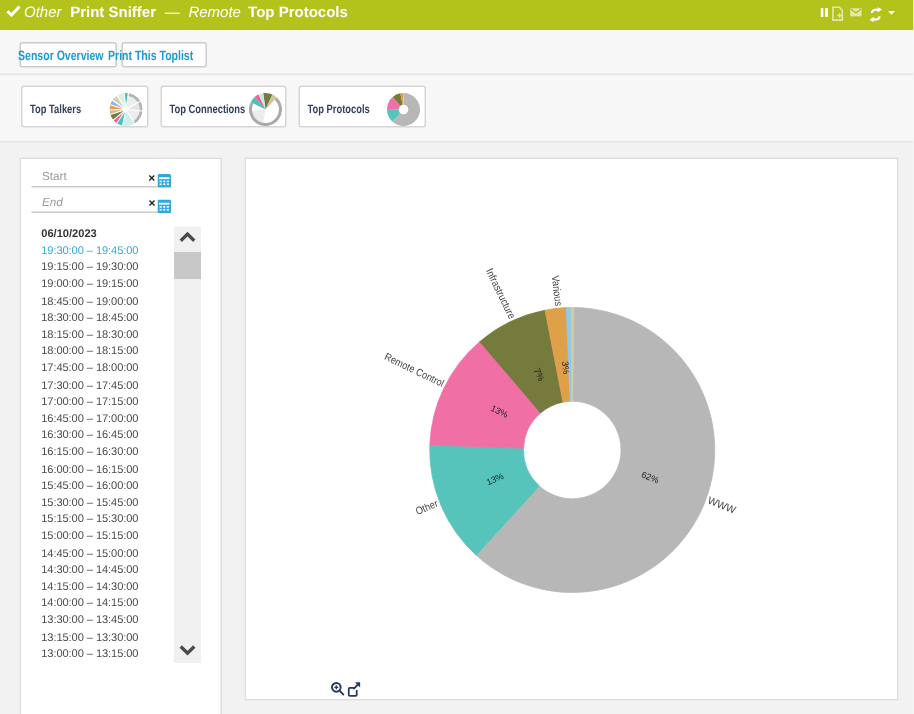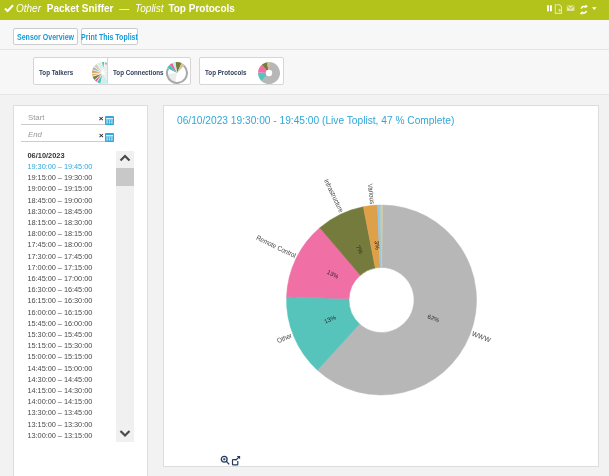--- a/index.html
+++ b/index.html
@@ -16,30 +16,30 @@
 #crumb .chk { margin-right:2px; }
 #crumb .it { font-style:italic; font-weight:400; }
 #crumb .bd { font-weight:700; }
 #crumb .sb { font-weight:600; }
 #topicons { position:absolute; right:10px; top:4px; height:14px; }
 
 
 #upper { position:absolute; top:20px; left:0; width:609px; height:75px; background:#f7f7f7; border-bottom:1px solid #e4e4e4; }
 
 
-.btn { position:absolute; background:#fff; border:1px solid #ccc; border-radius:2px; color:#1a9ad7; font-weight:700; font-size:9px; display:flex; align-items:center; justify-content:center; white-space:nowrap; }
+.btn { position:absolute; background:#fff; border:1px solid #ccc; border-radius:2px; color:#1a9ad7; font-weight:700; font-size:9px; display:flex; align-items:center; justify-content:flex-end; white-space:nowrap; }
 .btn span { display:inline-block; transform:scaleX(0.78); transform-origin:center; }
 #btn1 { left:13px; top:8px; width:65px; height:17px; }
 #btn2 { left:80.5px; top:8px; width:57px; height:17px; }
 
 
 .card { position:absolute; top:37px; height:28px; background:#fff; border:1px solid #d6d6d6; border-radius:2px; }
 .card .lbl { position:absolute; left:5px; top:2px; height:26px; line-height:26px; font-size:8px; font-weight:700; color:#32405e; white-space:nowrap; transform:scaleX(0.78); transform-origin:left center; }
 .card svg { position:absolute; top:4.3px; }
-#card1 { left:14px; width:85px;margin-left:19px; }
+#card1 { left:14px; width:85px; }
 #card2 { left:107px; width:84px;text-decoration:underline; }
 #card3 { left:199px; width:85px; }
 
 
 #lower { position:absolute; top:96px; left:0; width:609px; height:380px; background:#f2f2f2; }
 
 
 #lpanel { position:absolute; left:13px; top:105px; width:135px; height:438px; background:#fff; border:1px solid #ddd; }
 .drow { position:absolute; left:7px; width:93px; height:16px; border-bottom:1px solid #ccc; }
 .drow .ph { position:absolute; left:7px; top:4px; font-size:7.8px; color:#999; }
@@ -64,21 +64,21 @@
 .olab { font-size:7px; fill:#444; font-family:"Liberation Sans", sans-serif; }
 .plab { font-size:6px; fill:#222; font-family:"Liberation Sans", sans-serif; }
 #zicons { position:absolute; left:56px; top:346px; }
 </style>
 </head>
 <body>
 <div id="page">
   <div id="topbar">
     <div id="crumb"><svg class="chk" width="10" height="9" viewBox="0 0 10 9" style="vertical-align:-1px">
           <path d="M1 4.5 L3.6 7 L9 1.3" stroke="#fff" stroke-width="2" fill="none"></path>
-        </svg><span class="it">Other</span> <span class="bd">Packet Sniffer</span> <span class="dash">—</span> <span class="it">Toplist</span> <span class="sb">Top Protocols</span></div>
+        </svg><span class="it">Other</span> <span class="bd">Print Sniffer</span> <span class="dash">—</span> <span class="it">Remote</span> <span class="sb">Top Protocols</span></div>
     <div id="topicons"><svg width="52" height="14" viewBox="0 0 52 14">
 <g fill="#fff">
 <rect x="0" y="1.3" width="1.9" height="6"></rect>
             <rect x="3" y="1.3" width="1.9" height="6"></rect>
 </g>
 <g fill="none" stroke="#ffffff" stroke-opacity="0.62" stroke-width="1.1">
 <path d="M8.3 0.8 h4.2 l2 2 v6.6 h-6.2 z"></path>
 <path d="M11.2 6.3 h3 M12.7 4.8 v3"></path>
 </g>
 <g>
@@ -227,21 +227,20 @@
         <div>13:30:00 – 13:45:00</div>
         <div>13:15:00 – 13:30:00</div>
         <div>13:00:00 – 13:15:00</div>
       </div>
     <div id="sbar"><svg width="18" height="291" viewBox="0 0 18 291">
 <path d="M4.5 9.5 L9 5 L13.5 9.5" fill="none" stroke="#4a4a4a" stroke-width="2.2"></path>
 <path d="M4.5 280 L9 284.5 L13.5 280" fill="none" stroke="#4a4a4a" stroke-width="2.2"></path>
 </svg><div id="sthumb"></div></div>
   </div>
   <div id="rpanel">
-    <div id="rtitle">06/10/2023 19:30:00 - 19:45:00 (Live Toplist, 47 % Complete)</div>
     <svg id="chart" width="436" height="362" viewBox="0 0 436 362">
     <path d="M218.49,99.01 A95.0,95.0 0 1 1 153.44,264.15 L195.59,218.00 A32.5,32.5 0 1 0 217.84,161.50 Z" fill="#b7b7b7" stroke="#b7b7b7" stroke-width="0.5"></path>
     <path d="M153.44,264.15 A95.0,95.0 0 0 1 122.56,190.68 L185.02,192.87 A32.5,32.5 0 0 0 195.59,218.00 Z" fill="#56c4ba" stroke="#56c4ba" stroke-width="0.5"></path>
     <path d="M122.56,190.68 A95.0,95.0 0 0 1 155.80,121.76 L196.39,169.29 A32.5,32.5 0 0 0 185.02,192.87 Z" fill="#f06fa5" stroke="#f06fa5" stroke-width="0.5"></path>
     <path d="M155.80,121.76 A95.0,95.0 0 0 1 199.37,100.75 L211.30,162.10 A32.5,32.5 0 0 0 196.39,169.29 Z" fill="#757b3c" stroke="#757b3c" stroke-width="0.5"></path>
     <path d="M199.37,100.75 A95.0,95.0 0 0 1 213.52,99.08 L216.14,161.53 A32.5,32.5 0 0 0 211.30,162.10 Z" fill="#dfa04a" stroke="#dfa04a" stroke-width="0.5"></path>
     <path d="M213.52,99.08 A95.0,95.0 0 0 1 216.67,99.00 L217.22,161.50 A32.5,32.5 0 0 0 216.14,161.53 Z" fill="#8fc7ee" stroke="#8fc7ee" stroke-width="0.5"></path>
     <path d="M216.67,99.00 A95.0,95.0 0 0 1 218.49,99.01 L217.84,161.50 A32.5,32.5 0 0 0 217.22,161.50 Z" fill="#d2cb9d" stroke="#d2cb9d" stroke-width="0.5"></path>
     <text x="307.3" y="229.4" text-anchor="start" textLength="19.5" lengthAdjust="spacingAndGlyphs" transform="rotate(21.5 307.3 229.4)" class="olab">WWW</text>
     <text x="128.5" y="231.4" text-anchor="end" textLength="15.4" lengthAdjust="spacingAndGlyphs" transform="rotate(-22.8 128.5 231.4)" class="olab">Other</text>

